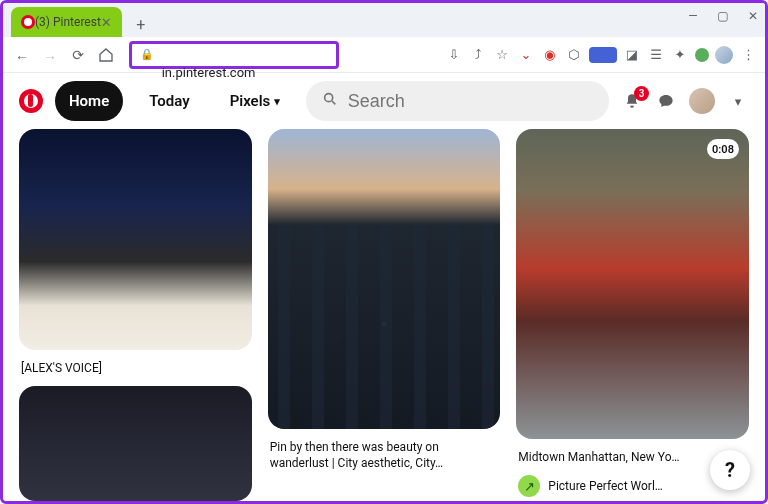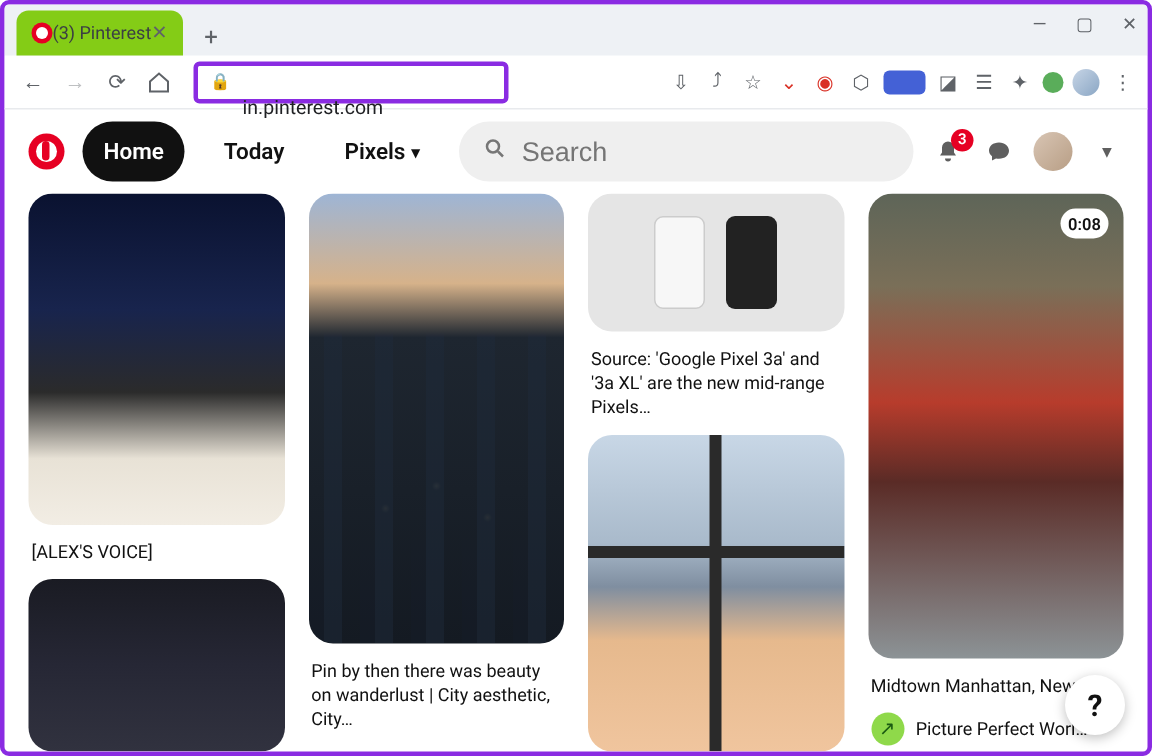--- a/index.html
+++ b/index.html
@@ -164,28 +164,20 @@
     <div class="pin a1"></div>
     <div class="caption">[ALEX'S VOICE]</div>
     <div class="pin a2"></div>
   </div>
 
   <div class="col">
     <div class="pin b1"></div>
     <div class="caption">Pin by then there was beauty on wanderlust | City aesthetic, City…</div>
   </div>
 
-  <div class="col">
-    <div class="pin c1">
-      <div class="phone white"></div>
-      <div class="phone black"></div>
-    </div>
-    <div class="caption">Source: 'Google Pixel 3a' and '3a XL' are the new mid-range Pixels…</div>
-    <div class="pin c2"></div>
-  </div>
 
   <div class="col">
     <div class="pin d1">
       <div class="timebadge">0:08</div>
     </div>
     <div class="caption">Midtown Manhattan, New Yo…</div>
     <div class="bylinebox">
       <div class="byicon">↗</div>
       <div class="byline">Picture Perfect Worl…</div>
     </div>

